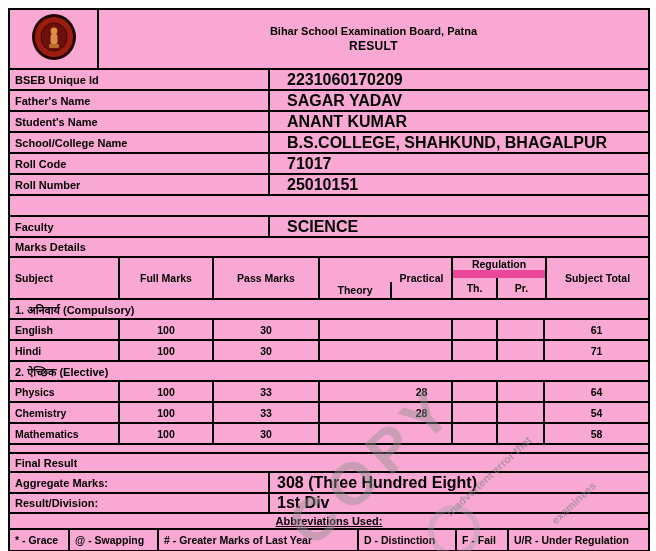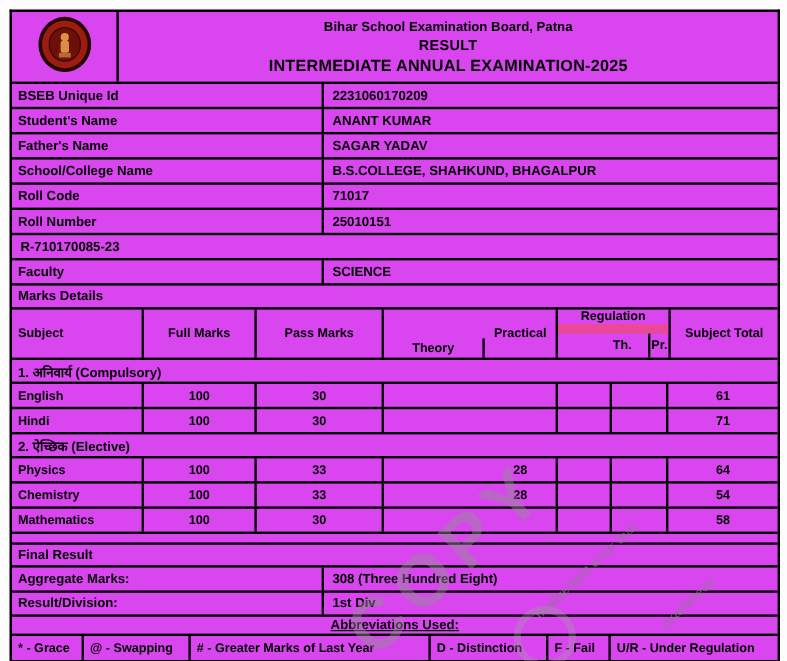--- a/index.html
+++ b/index.html
@@ -8,60 +8,60 @@
     position:relative;
     background:#fdfdfd;
     overflow:hidden;
     font-family:"Liberation Sans", sans-serif;
     color:#000;
     font-weight:bold;
   }
   .doc {
     position:absolute; left:8px; top:8px; width:642px; height:543px;
     border:2px solid #000; border-bottom:none;
-    background:#d946ef;
+    background:#f9a8d4;
     overflow:hidden;
   }
   .row { display:flex; border-bottom:2px solid #000; align-items:stretch; }
   .cell { display:flex; align-items:center; overflow:hidden; white-space:nowrap; }
   .cell.bordered { border-right:2px solid #000; }
   .lpad { padding-left:5px; }
   .vpad { padding-left:7px; }
   .center { justify-content:center; }
 
   
   .header-box { height:60px; }
   .logo-cell { width:89px; justify-content:center; }
   .title-cell { flex:1; flex-direction:column; justify-content:center; gap:2px; }
   .t-board { font-size:11px; }
   .t-result { font-size:12px; letter-spacing:.3px; }
   .t-exam { font-size:13.5px; letter-spacing:.2px; }
 
   
-  .info-row { height:21px; }
+  .info-row { height:21px;gap:10px; }
   .info-label { width:260px; font-size:11px; }
-  .info-value { flex:1; font-size:11px; }
+  .info-value { flex:1; font-size:16px; }
 
   .section-row { height:20px; font-size:11px; }
   .section-row .cell { flex:1; }
 
   
   .mh { height:42px; }
   .mh .colhead { flex-direction:column; justify-content:center; font-size:10.5px; text-align:center; white-space:normal; }
   .c-subject { width:110px; }
   .c-full { width:94px; }
   .c-pass { width:106px; }
-  .c-theory { width:84px;margin-top:24px; }
+  .c-theory { width:72px;margin-top:24px; }
   .c-practical { width:61px; }
   .c-th { width:45px; }
   .c-pr { width:47px; }
   .c-total { flex:1;border-radius:19px; }
   .reg-group { width:94px; flex-direction:column; align-items:stretch; }
   .reg-top { height:20px; display:flex; align-items:center; justify-content:center; border-bottom:8px solid #ec4899; font-size:10.5px; }
-  .reg-bottom { flex:1; display:flex;padding-left:32px; }
+  .reg-bottom { flex:1; display:flex; }
   .reg-bottom .cell { font-size:10.5px; }
   .reg-bottom .c-th { border-right:2px solid #000; }
   .reg-bottom .c-pr { flex:1; }
   .mrow { height:21px; font-size:10.5px; }
   .blank-row { height:9px; }
 
   
   .final-title { height:19px; font-size:11px; }
   .final-row { height:21px; }
   .final-row2 { height:20px; }
@@ -95,50 +95,48 @@
           <ellipse cx="23" cy="24" rx="13" ry="14" fill="#6e100a" stroke="#3a0a06" stroke-width="1"></ellipse>
           <circle cx="23" cy="18" r="3.4" fill="#e0913f"></circle>
           <rect x="19.5" y="21" width="7" height="10" rx="2" fill="#d98e4a"></rect>
           <rect x="18" y="31" width="10" height="4" rx="1" fill="#b56a2e"></rect>
         </svg>
       </span>
     </div>
     <div class="cell title-cell">
       <div class="t-board">Bihar School Examination Board, Patna</div>
       <div class="t-result">RESULT</div>
-      <div class="t-exam">INTERMEDIATE ANNUAL EXAMINATION-2025</div>
     </div>
   </div>
 
   <div class="row info-row">
     <div class="cell bordered info-label lpad">BSEB Unique Id</div>
     <div class="cell info-value vpad">2231060170209</div>
   </div>
   <div class="row info-row">
+    <div class="cell bordered info-label lpad">Father's Name</div>
+    <div class="cell info-value vpad">SAGAR YADAV</div>
+  </div>
+  <div class="row info-row">
     <div class="cell bordered info-label lpad">Student's Name</div>
     <div class="cell info-value vpad">ANANT KUMAR</div>
   </div>
   <div class="row info-row">
-    <div class="cell bordered info-label lpad">Father's Name</div>
-    <div class="cell info-value vpad">SAGAR YADAV</div>
-  </div>
-  <div class="row info-row">
     <div class="cell bordered info-label lpad">School/College Name</div>
     <div class="cell info-value vpad">B.S.COLLEGE, SHAHKUND, BHAGALPUR</div>
   </div>
   <div class="row info-row">
     <div class="cell bordered info-label lpad">Roll Code</div>
     <div class="cell info-value vpad">71017</div>
   </div>
   <div class="row info-row">
     <div class="cell bordered info-label lpad">Roll Number</div>
     <div class="cell info-value vpad">25010151</div>
   </div>
   <div class="row info-row">
-    <div class="cell info-value vpad">R-710170085-23</div>
   </div>
   <div class="row info-row">
     <div class="cell bordered info-label lpad">Faculty</div>
     <div class="cell info-value vpad">SCIENCE</div>
   </div>
 
   <div class="row section-row">
     <div class="cell lpad">Marks Details</div>
   </div>
 

